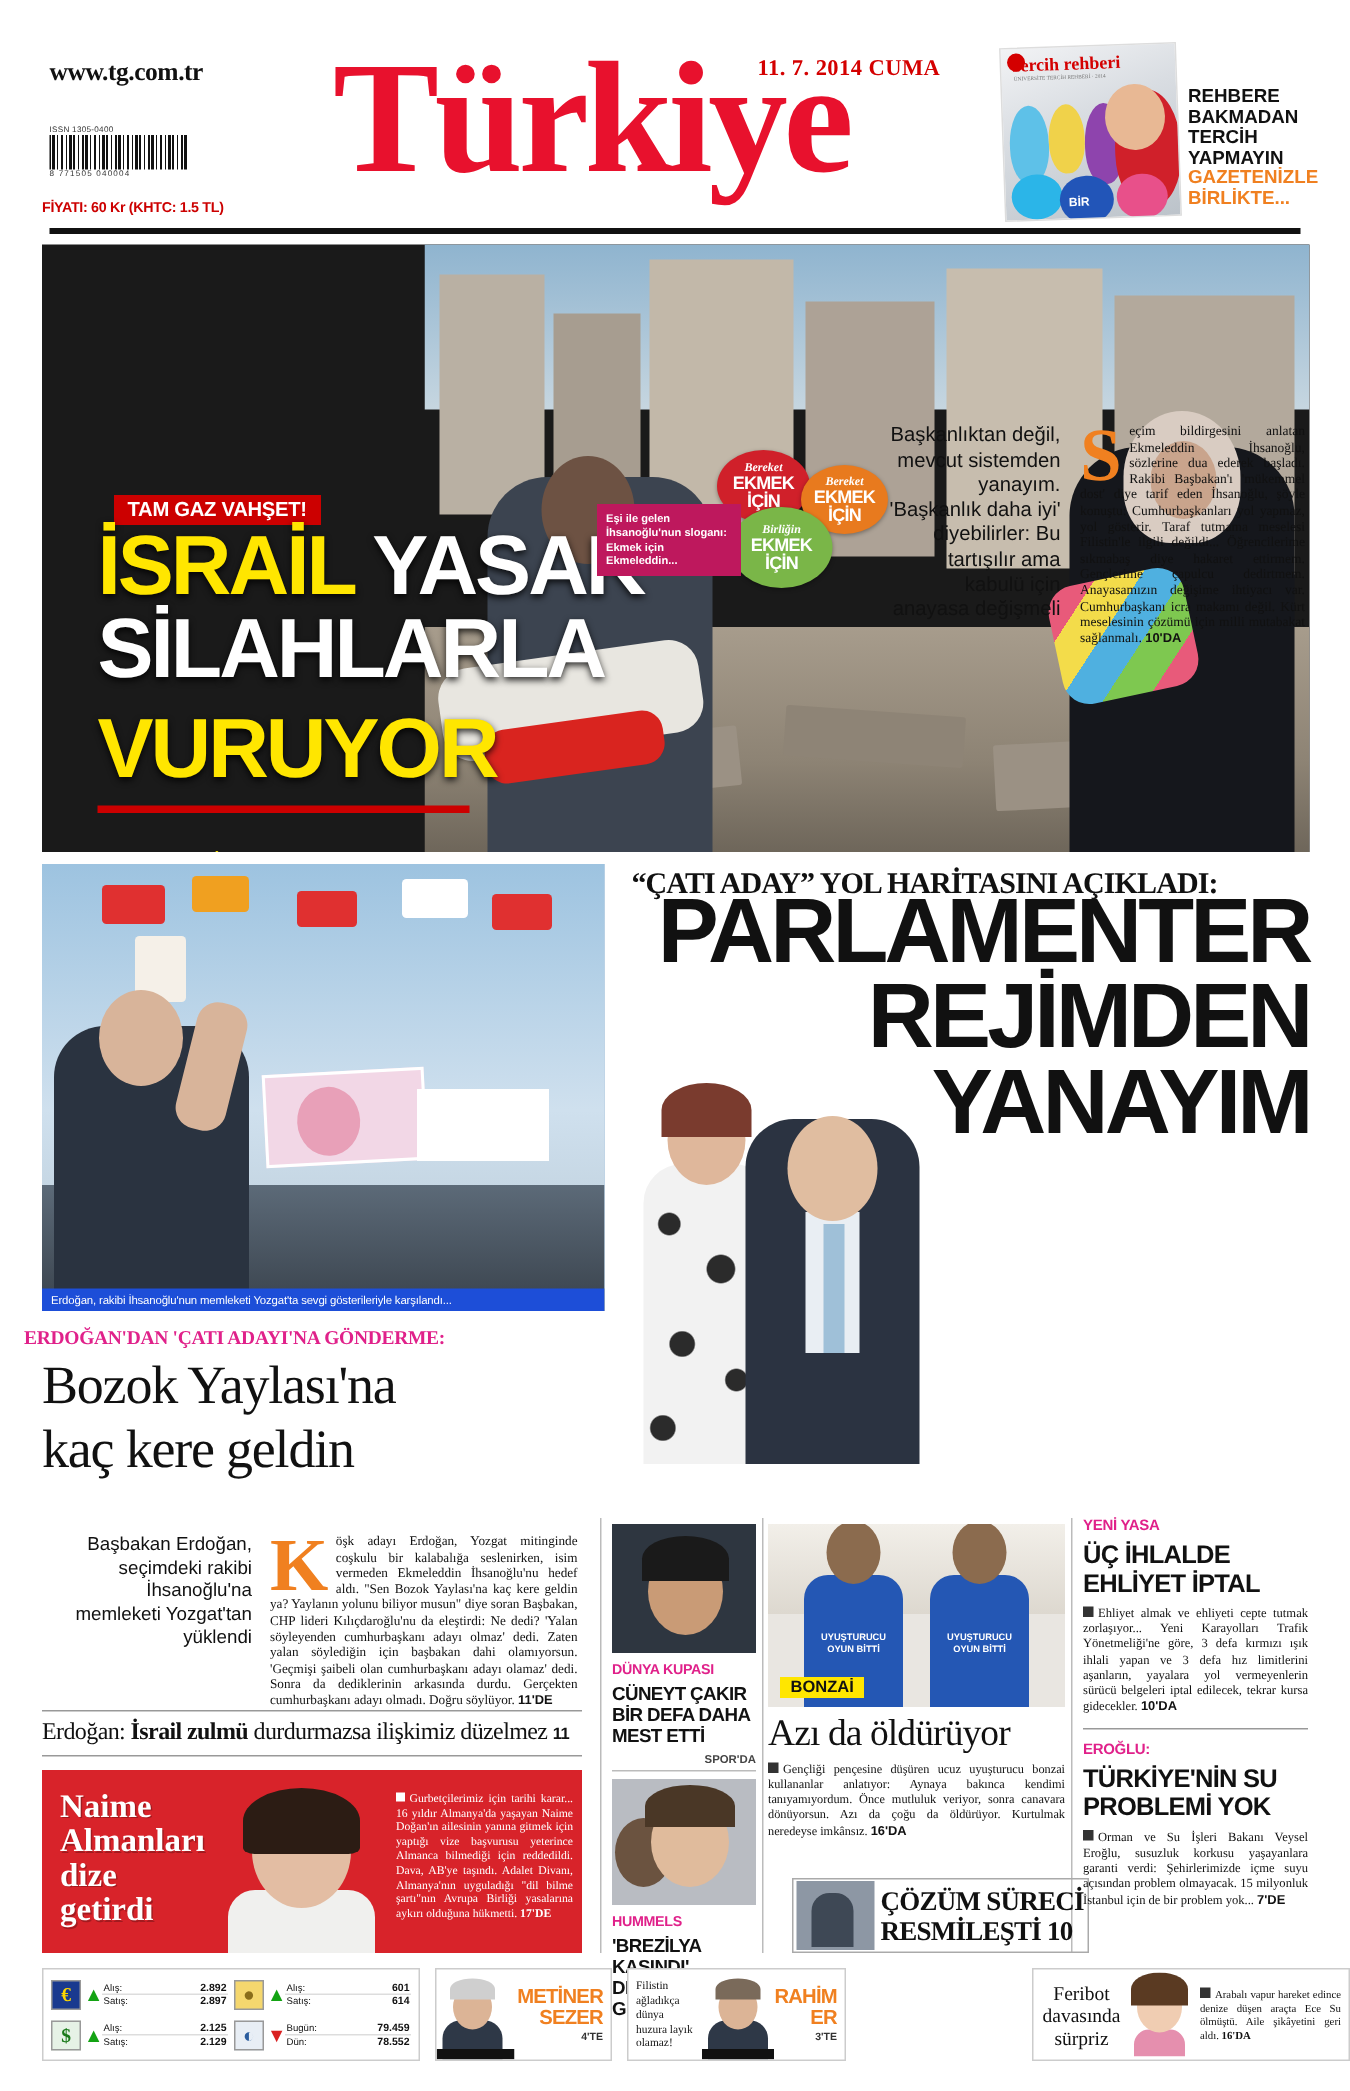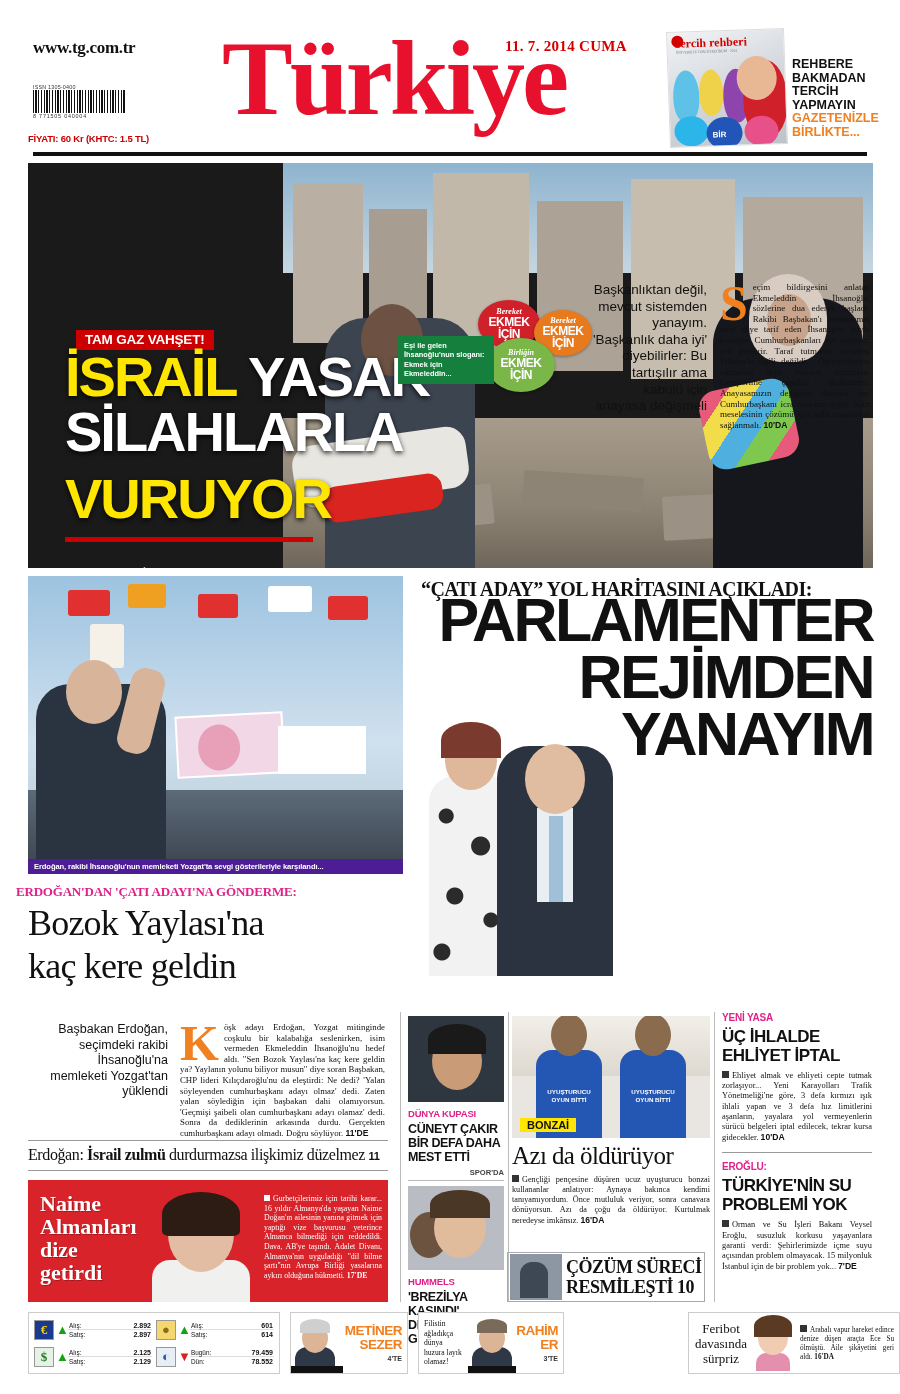--- a/index.html
+++ b/index.html
@@ -107,22 +107,22 @@
   .rally-sky { position:absolute; inset:0; background:linear-gradient(#9dc3e0,#cfe0ee 55%,#b7c8d4); }
   .flagdot { position:absolute; border-radius:3px; }
   .rally-man { position:absolute; left:8px; bottom:0; width:130px; height:190px; background:#2a3340; border-radius:34px 34px 0 0; }
   .rally-head { position:absolute; left:38px; bottom:150px; width:56px; height:64px; border-radius:50%; background:#d8b49a; }
   .rally-arm { position:absolute; left:96px; bottom:120px; width:34px; height:86px; background:#d8b49a; border-radius:14px; transform:rotate(14deg); }
   .poster { position:absolute; left:148px; bottom:98px; width:108px; height:62px; background:#f2d7e6; border:2px solid #fff; transform:rotate(-3deg); }
   .poster .pf { position:absolute; left:20px; top:8px; width:42px; height:46px; border-radius:50%; background:#e8a0b8; }
   .flag-orange { position:absolute; left:250px; bottom:100px; width:88px; height:48px; background:#fff; }
   .crowd { position:absolute; left:0; bottom:0; width:100%; height:84px; background:linear-gradient(#5c6a78,#39424c); }
   .rally-cap {
-    position:absolute; left:0; bottom:0; width:375px; background:#4c1d95; color:#fff;
-    font-family:"Liberation Sans",sans-serif; font-weight:bold; font-size:7.6px;
+    position:absolute; left:0; bottom:0; width:375px; background:#1d4ed8; color:#fff;
+    font-family:"Liberation Sans",sans-serif; font-weight:normal; font-size:7.6px;
     padding:3px 6px; letter-spacing:-.1px;
   }
 
   .cati-kicker {
     position:absolute; left:393px; top:2px;
     font-family:"Liberation Serif",serif; font-weight:bold;
     font-size:20px; color:#111; letter-spacing:-.6px;
   }
   .parl-head {
     position:absolute; left:393px; top:16px; width:452px; z-index:4;
@@ -151,21 +151,21 @@
     display:flex; flex-direction:column; align-items:center; justify-content:center; text-align:center;
     font-family:"Liberation Sans",sans-serif; font-weight:bold; color:#fff; line-height:1; }
   .badge .scr { font-family:"Liberation Serif",serif; font-style:italic; font-size:8px; }
   .badge .b1 { font-size:12px; letter-spacing:-.5px; }
   .badge .b2 { font-size:12px; letter-spacing:-.5px; }
   .b-red { left:478px; top:300px; width:62px; height:48px; background:#d0202a; }
   .b-org { left:534px; top:310px; width:58px; height:46px; background:#e87a1e; }
   .b-grn { left:487px; top:338px; width:68px; height:54px; background:#7ab648; }
 
   .slogan-box {
-    position:absolute; left:398px; top:336px; width:96px; background:#15803d; color:#fff; z-index:7;
+    position:absolute; left:398px; top:336px; width:96px; background:#be185d; color:#fff; z-index:7;
     font-family:"Liberation Sans",sans-serif; font-weight:bold; font-size:7.4px; line-height:9.4px; padding:5px 6px;
   }
 
   .quote-col {
     position:absolute; left:593px; top:282px; width:114px;
     font-family:"Liberation Sans",sans-serif; font-size:13.5px; line-height:16.6px; color:#111; text-align:right;
   }
   .story-col {
     position:absolute; left:720px; top:282px; width:150px;
     font-family:"Liberation Serif",serif; font-size:9px; line-height:10.6px; color:#111; text-align:justify;
@@ -227,21 +227,21 @@
   .bz-h.h1 { left:39px; bottom:82px; } .bz-h.h2 { left:123px; bottom:82px; }
   .bz-txt { position:absolute; width:66px; text-align:center; color:#fff;
     font-family:"Liberation Sans",sans-serif; font-weight:bold; font-size:6.2px; line-height:8px; }
   .bz-txt.x1 { left:24px; bottom:34px; } .bz-txt.x2 { left:108px; bottom:34px; }
   .bonzai-tag { position:absolute; left:8px; bottom:6px; background:#ffe600;
     font-family:"Liberation Sans",sans-serif; font-weight:bold; font-size:11px; color:#111; padding:1px 7px; }
   .bonzai-head { font-family:"Liberation Serif",serif; font-size:25px; color:#111; margin-top:4px; letter-spacing:-.6px; }
   .bonzai-body { font-family:"Liberation Serif",serif; font-size:8.2px; line-height:10px; text-align:justify; color:#111; margin-top:5px; }
   .sqd { display:inline-block; width:7px; height:7px; background:#333; margin-right:3px; }
 
-  .cozum { position:absolute; left:507px; top:1252px; width:198px; height:50px; border:1px solid #aaa; display:flex; align-items:center; }
+  .cozum { position:absolute; left:528px; top:1252px; width:198px; height:50px; border:1px solid #aaa; display:flex; align-items:center; }
   .cozum-img { width:52px; height:46px; margin:1px 4px 1px 2px; position:relative; overflow:hidden; background:#8d97a4; }
   .cz-f { position:absolute; left:10px; top:8px; width:28px; height:36px; border-radius:12px 12px 0 0; background:#3e4855; }
   .cozum h4 { font-family:"Liberation Serif",serif; font-size:18px; line-height:20px; color:#111; letter-spacing:-.5px; }
 
   
   .rcol { position:absolute; left:722px; top:1012px; width:150px; }
   .rk { font-family:"Liberation Sans",sans-serif; font-weight:bold; font-size:10px; color:#e0218a; letter-spacing:-.2px; }
   .rh { font-family:"Liberation Sans",sans-serif; font-weight:bold; font-size:17px; line-height:19px; color:#111; margin-top:4px; letter-spacing:-.5px; }
   .rb { font-family:"Liberation Serif",serif; font-size:8.4px; line-height:10.2px; text-align:justify; color:#111; margin-top:6px; }
   .rdiv { height:1px; background:#999; margin:9px 0 8px 0; }

